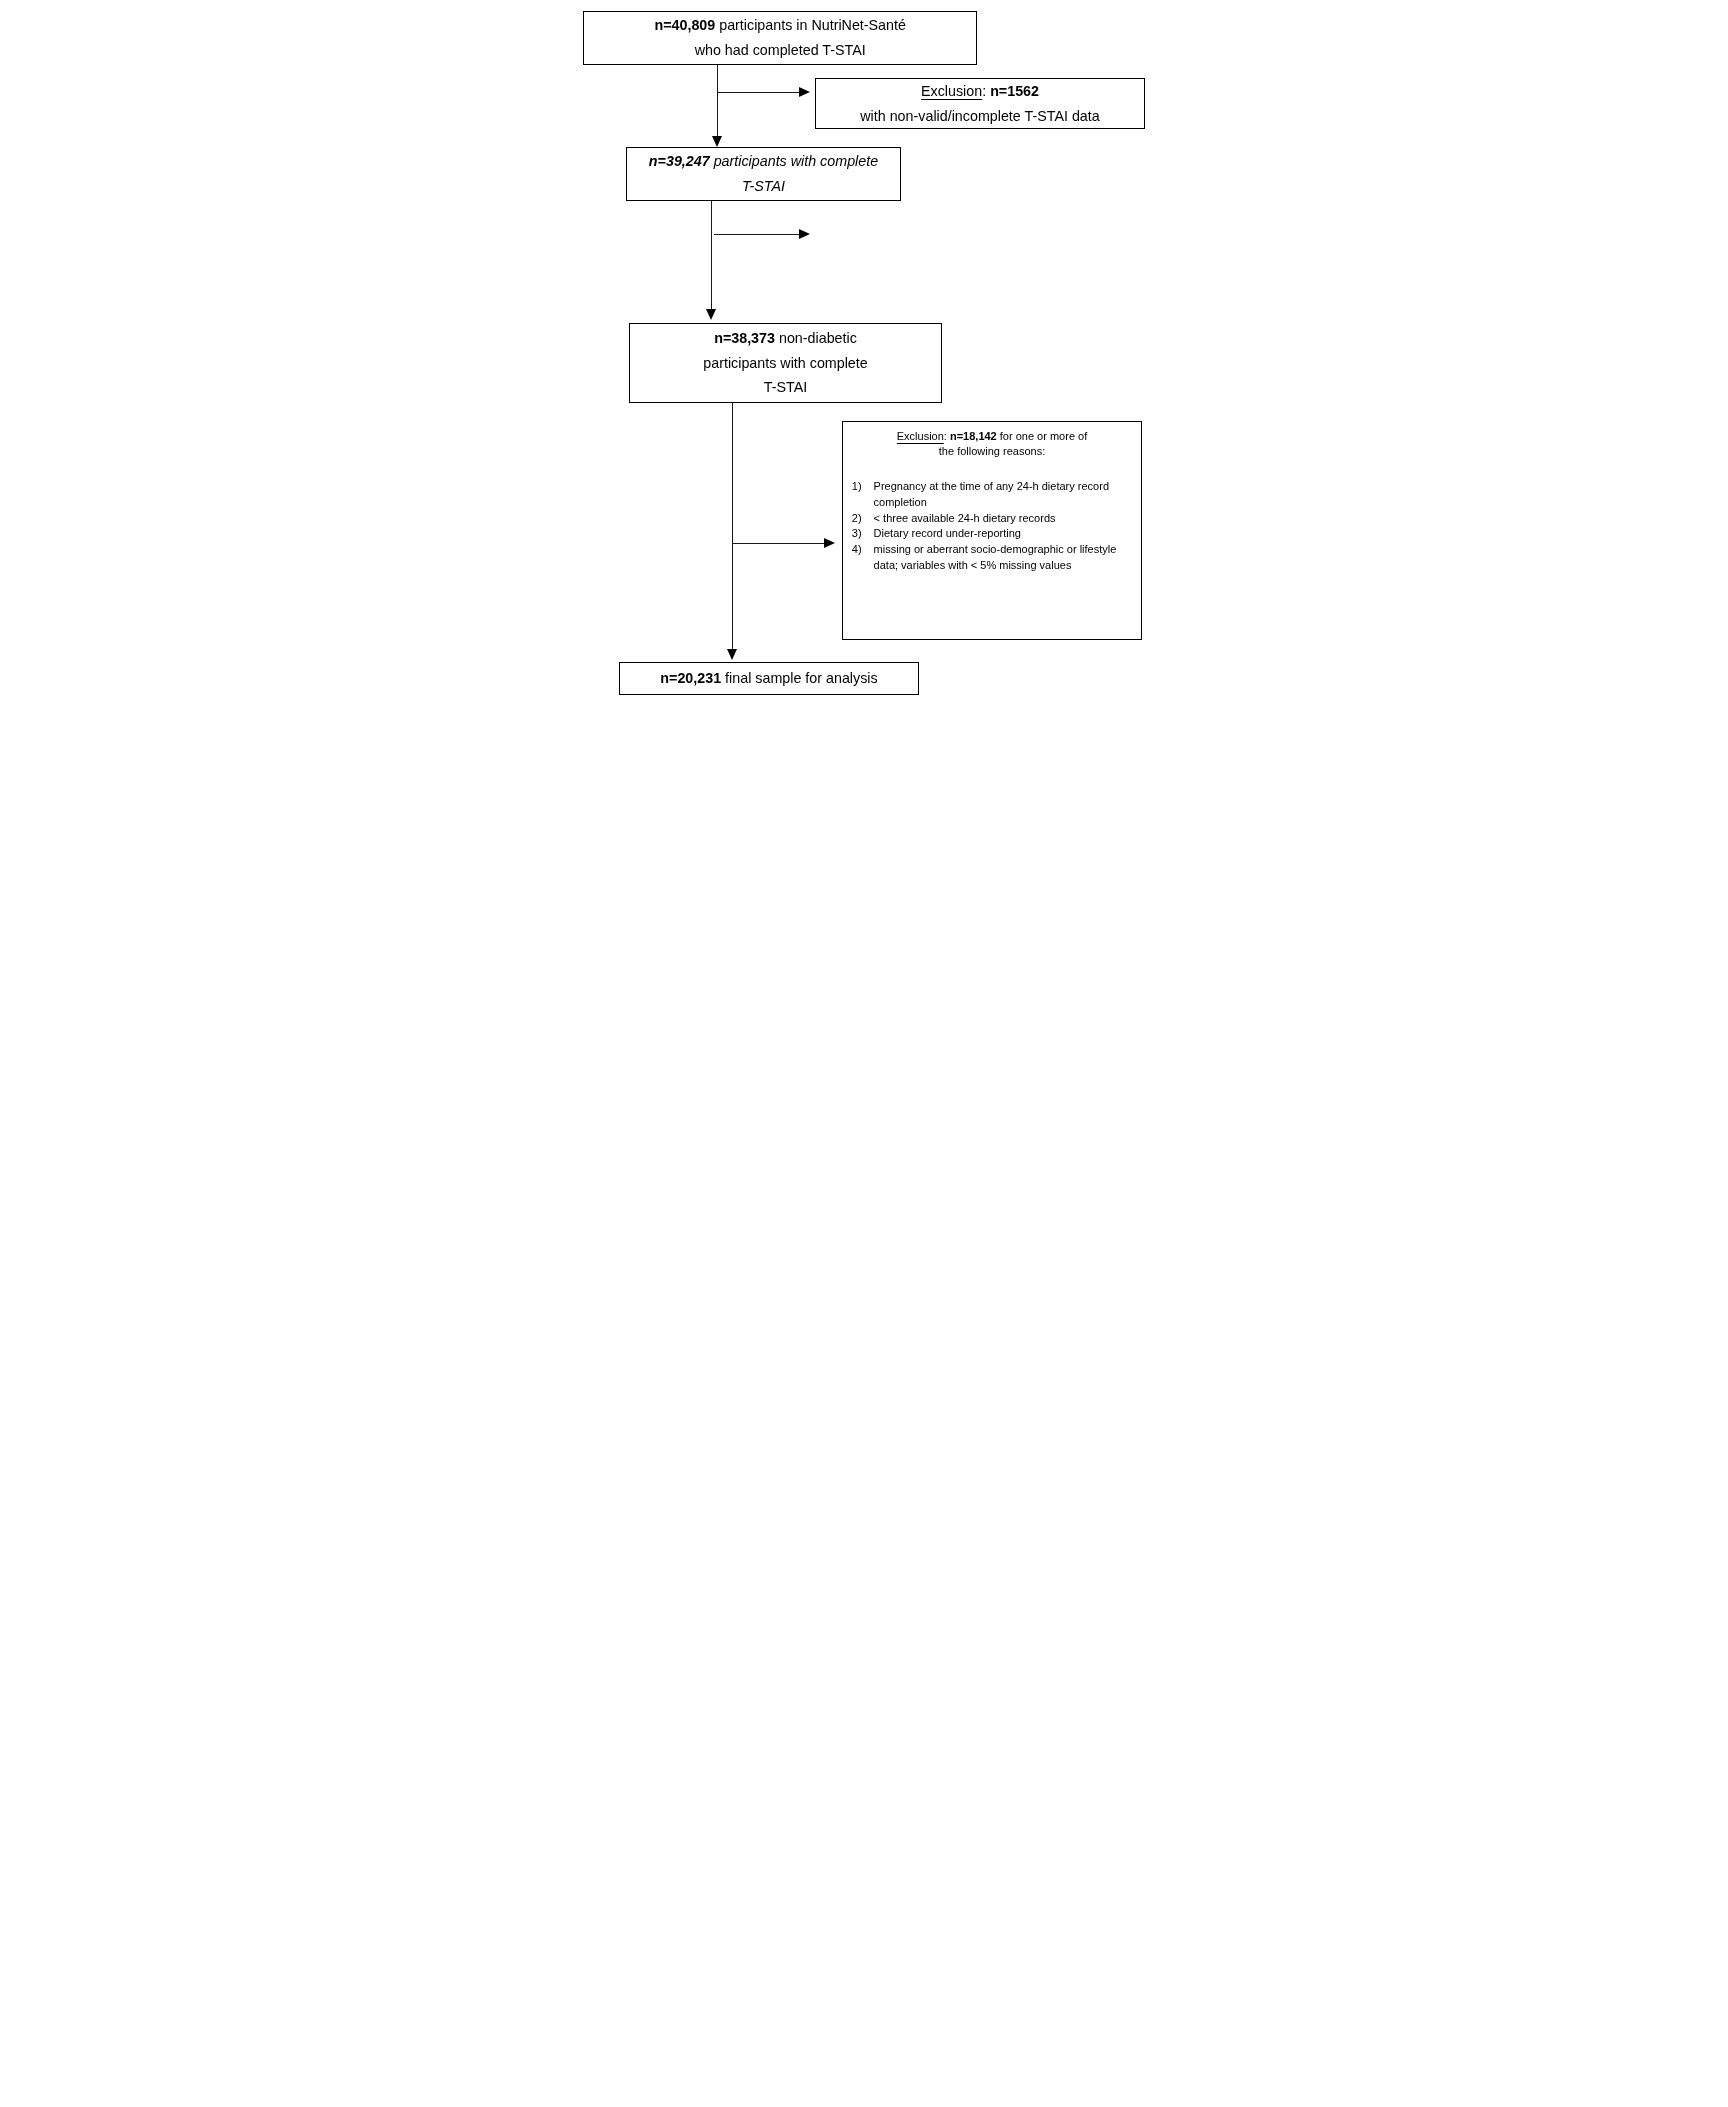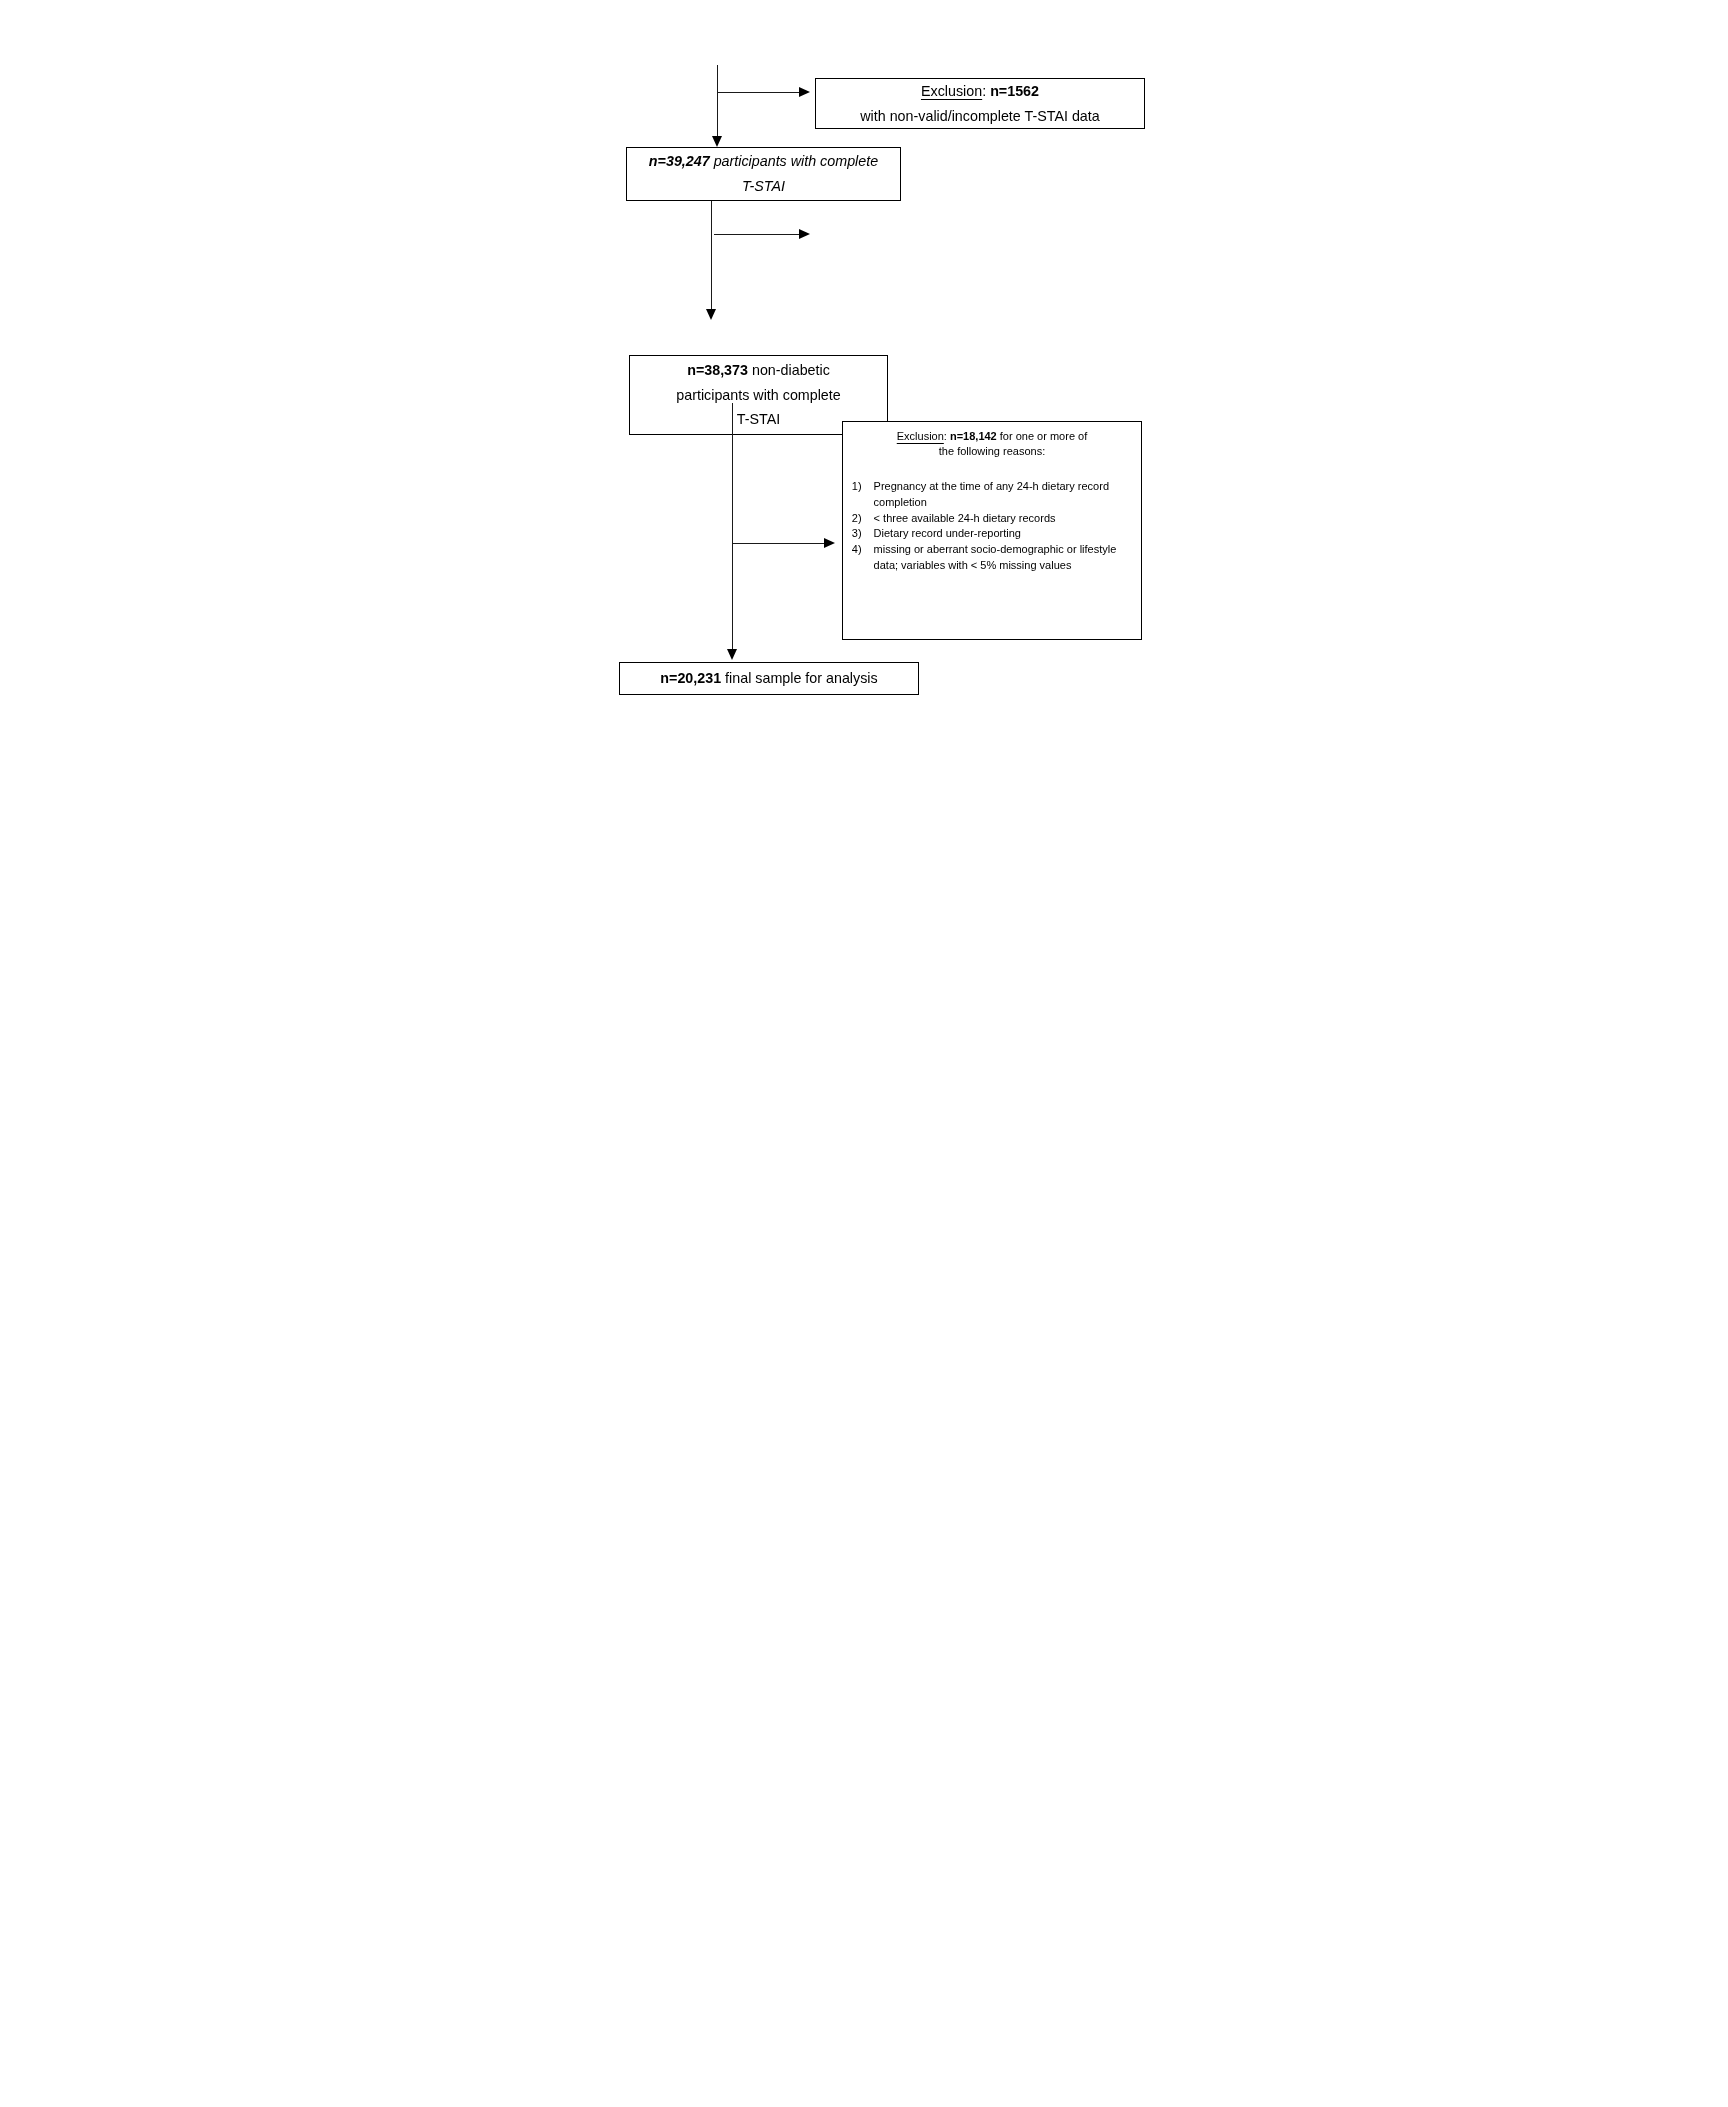--- a/index.html
+++ b/index.html
@@ -59,20 +59,24 @@
     border-top: 5.5px solid transparent;
     border-bottom: 5.5px solid transparent;
     border-left: 11.6px solid #000;
   }
 </style>
 </head>
 <body>
 
 <div class="canvas">
 
+  <div class="box" style="left:7.2px; top:11px; width:394px; height:54px;">
+    <div class="bline"><b>n=40,809</b><span> participants in NutriNet-Santé</span></div>
+    <div class="bline">who had completed T-STAI</div>
+  </div>
 
   <div class="vline" style="left:141px; top:65px; height:72px;"></div>
   <div class="head-down" style="left:136px; top:136px;"></div>
 
   <div class="hline" style="left:142px; top:92px; width:81px;"></div>
   <div class="head-right" style="left:223px; top:87px;"></div>
 
   <div class="box" style="left:239px; top:78px; width:330px; height:51px;">
     <div class="bline"><span class="u">Exclusion</span><span>: </span><b>n=1562</b></div>
     <div class="bline">with non-valid/incomplete T-STAI data</div>
@@ -83,21 +87,21 @@
     <div class="bline">T-STAI</div>
   </div>
 
   <div class="vline" style="left:135px; top:201px; height:108px;"></div>
   <div class="head-down" style="left:130px; top:309px;"></div>
 
   <div class="hline" style="left:138px; top:234px; width:85px;"></div>
   <div class="head-right" style="left:223px; top:229px;"></div>
 
 
-  <div class="box" style="left:53px; top:323px; width:259px; height:80px;margin-top:32px;">
+  <div class="box" style="left:53px; top:323px; width:313px; height:80px;">
     <div class="bline"><b>n=38,373</b><span> non-diabetic</span></div>
     <div class="bline">participants with complete</div>
     <div class="bline">T-STAI</div>
   </div>
 
   <div class="vline" style="left:156px; top:403px; height:247px;"></div>
   <div class="head-down" style="left:151px; top:649px;"></div>
 
   <div class="hline" style="left:157px; top:543px; width:91px;"></div>
   <div class="head-right" style="left:248px; top:538px;"></div>

